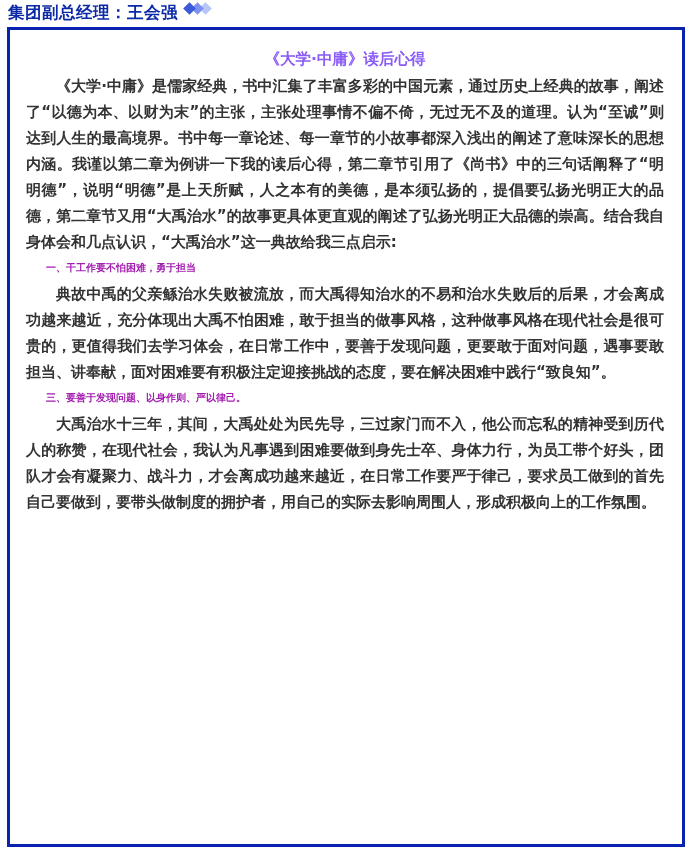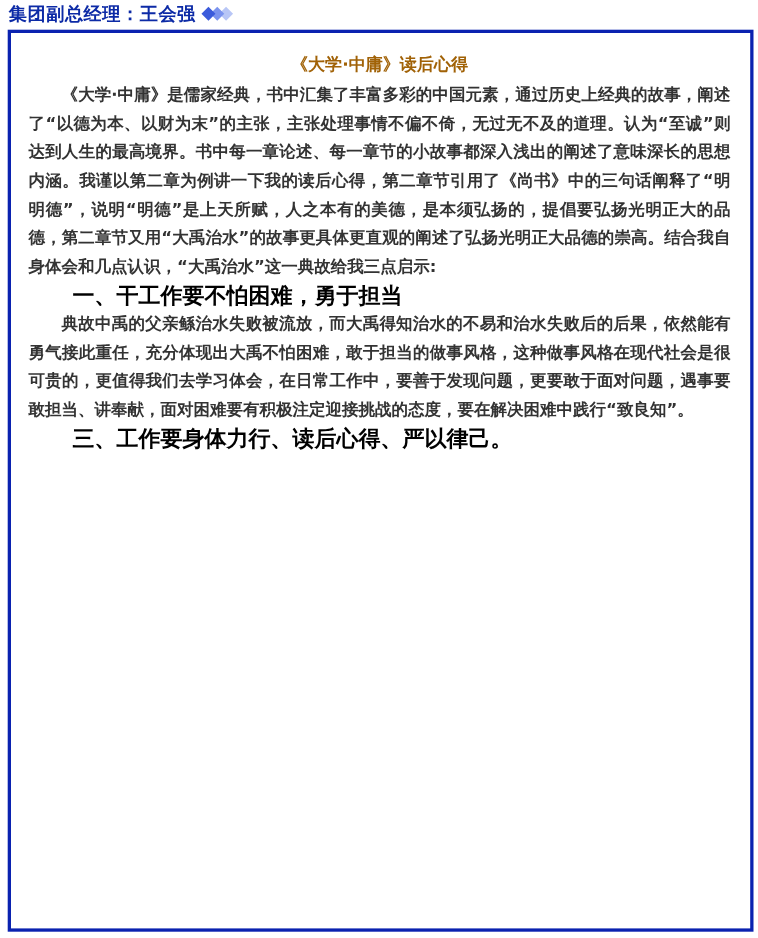--- a/index.html
+++ b/index.html
@@ -1,47 +1,48 @@
 <!DOCTYPE html>
 <html><head>
 <meta charset="utf-8">
 <style>
   html, body { margin:0; padding:0; background:#ffffff; }
   body { width:689px; height:853px; position:relative; overflow:hidden;
          font-family:"DejaVu Sans","Liberation Sans",sans-serif; }
-  .header { position:absolute; left:8px; top:2px; height:22px; display:flex; align-items:center; }
+  .header { position:absolute; left:8px; top:2px; height:22px; display:flex; }
   .header-title { color:#0c2aa6; font-weight:bold; font-size:16.5px; letter-spacing:0.5px; }
   .diamonds { position:relative; width:34px; height:14px; margin-left:6px; }
   .dia { position:absolute; top:2px; width:9px; height:9px; transform:rotate(45deg); }
   .dia.d1 { left:1px; background:#3b5bdb; }
   .dia.d2 { left:9px; background:#7b93ee; }
   .dia.d3 { left:17px; background:#b8c6f6; }
   .box { position:absolute; left:7px; top:27px; width:672px; height:814px;
          border:3px solid #0a22b0; box-sizing:content-box; }
   .content { padding:16px 18px 0 16px; color:#333333; font-size:15px; line-height:26px; }
-  .doc-title { text-align:center; font-weight:bold; font-size:15.5px; color:#a16207; margin:0 0 1px 0; }
+  .doc-title { text-align:center; font-weight:bold; font-size:15.5px; color:#8b5cf6; margin:0 0 1px 0; }
   .para { text-indent:2em; margin:0; text-align:justify;font-weight:bold; }
-  .section-heading { font-weight:bold; color:#000000; margin:0; padding-left:2em; font-size:20px; }
+  .section-heading { font-weight:bold; color:#a21caf; margin:0; padding-left:2em; font-size:10px; }
 </style>
 </head>
 <body>
 
 <div class="header">
   <span class="header-title">集团副总经理：王会强</span>
   <span class="diamonds">
     <span class="dia d3"></span>
       <span class="dia d2"></span>
       <span class="dia d1"></span>
   </span>
 </div>
 
 <div class="box">
   <div class="content">
     <p class="doc-title">《大学·中庸》读后心得</p>
     <p class="para">《大学·中庸》是儒家经典，书中汇集了丰富多彩的中国元素，通过历史上经典的故事，阐述了“以德为本、以财为末”的主张，主张处理事情不偏不倚，无过无不及的道理。认为“至诚”则达到人生的最高境界。书中每一章论述、每一章节的小故事都深入浅出的阐述了意味深长的思想内涵。我谨以第二章为例讲一下我的读后心得，第二章节引用了《尚书》中的三句话阐释了“明明德”，说明“明德”是上天所赋，人之本有的美德，是本须弘扬的，提倡要弘扬光明正大的品德，第二章节又用“大禹治水”的故事更具体更直观的阐述了弘扬光明正大品德的崇高。结合我自身体会和几点认识，“大禹治水”这一典故给我三点启示:</p>
 
     <p class="section-heading">一、干工作要不怕困难，勇于担当</p>
-    <p class="para">典故中禹的父亲鲧治水失败被流放，而大禹得知治水的不易和治水失败后的后果，依然能有勇气接此重任，充分体现出大禹不怕困难，敢于担当的做事风格，这种做事风格在现代社会是很可贵的，更值得我们去学习体会，在日常工作中，要善于发现问题，更要敢于面对问题，遇事要敢担当、讲奉献，面对困难要有积极注定迎接挑战的态度，要在解决困难中践行“致良知”。</p>
+    <p class="para">典故中禹的父亲鲧治水失败被流放，而大禹得知治水的不易和治水失败后的后果，才会离成功越来越近，充分体现出大禹不怕困难，敢于担当的做事风格，这种做事风格在现代社会是很可贵的，更值得我们去学习体会，在日常工作中，要善于发现问题，更要敢于面对问题，遇事要敢担当、讲奉献，面对困难要有积极注定迎接挑战的态度，要在解决困难中践行“致良知”。</p>
 
 
-    <p class="section-heading">三、工作要身体力行、读后心得、严以律己。</p>
+    <p class="section-heading">三、要善于发现问题、以身作则、严以律己。</p>
+    <p class="para">大禹治水十三年，其间，大禹处处为民先导，三过家门而不入，他公而忘私的精神受到历代人的称赞，在现代社会，我认为凡事遇到困难要做到身先士卒、身体力行，为员工带个好头，团队才会有凝聚力、战斗力，才会离成功越来越近，在日常工作要严于律己，要求员工做到的首先自己要做到，要带头做制度的拥护者，用自己的实际去影响周围人，形成积极向上的工作氛围。</p>
   </div>
 </div>
 
 </body></html>

